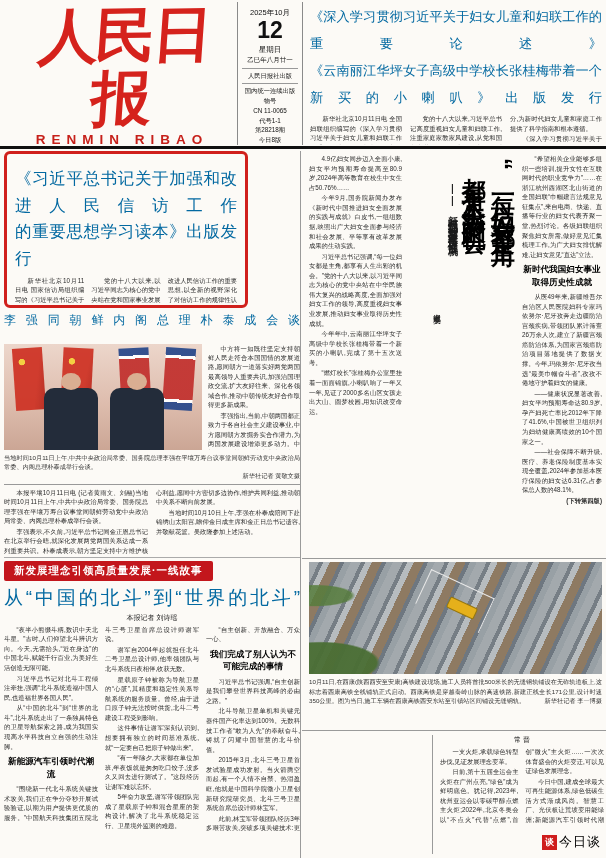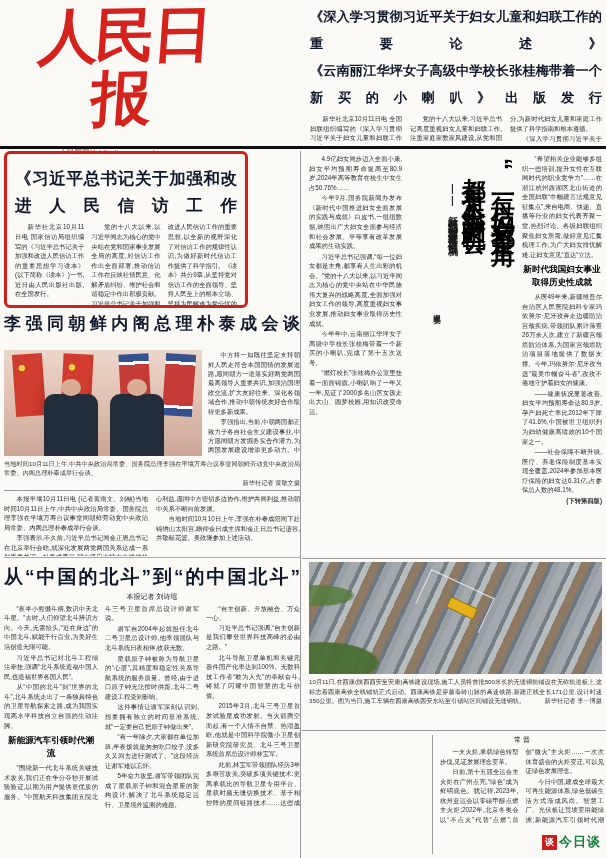--- a/index.html
+++ b/index.html
@@ -4,21 +4,21 @@
 <style>
   *{margin:0;padding:0;box-sizing:border-box}
   html,body{background:#9a9a9a}
   .page{position:relative;width:606px;height:858px;margin:0 auto;background:#fcfaf6;
         font-family:"Liberation Sans","DejaVu Sans",sans-serif;color:#1a1a1a;overflow:hidden;outline:1px solid #c9c6bf}
   
   .col-text{font-size:6.3px;line-height:1.52;text-align:justify;color:#2a2a2a}
   .col-text p{text-indent:2em;margin:0 0 1px 0}
   .sec-h{font-size:8.6px;font-weight:bold;text-align:center;line-height:1.45;margin:4px 0;color:#000}
   .cont-mark{font-size:6.3px;font-weight:bold;text-align:right;margin-top:1px}
-  .h-just{font-weight:bold;color:#0f172a;text-align:justify;text-align-last:justify}
+  .h-just{font-weight:normal;color:#0369a1;text-align:justify;text-align-last:justify}
   
   .masthead{position:absolute;left:10px;top:4px;width:224px;height:140px;text-align:center}
   .mast-title{font-family:"DejaVu Serif","Liberation Serif",serif;font-weight:bold;font-size:60px;
               line-height:1.05;color:#d5221c;letter-spacing:-3px;transform:skewX(-5deg) rotate(-1deg)}
   .mast-latin{margin-top:2px;color:#c6201a;font-weight:bold;font-size:13.5px;letter-spacing:6px}
   .mast-site{margin-top:18px;color:#c6201a;font-size:7.5px}
   
   .datebox{position:absolute;left:237px;top:2px;width:66px;height:143px;border-left:1px solid #8a8a8a;
            border-right:1px solid #8a8a8a;text-align:center;font-size:7.5px;line-height:1.5;padding-top:5px;color:#111}
   .db-day{font-size:23px;font-weight:bold;line-height:1.1}
@@ -29,21 +29,21 @@
   .tr-body{margin-top:3px;height:78px;overflow:hidden;column-count:3;column-gap:8px;column-fill:auto}
   
   .rule-top{position:absolute;left:0;top:146px;width:606px;height:2.5px;background:#101010}
   
   .redbox{position:absolute;left:4px;top:151px;width:244px;height:157px;border:3px solid #d0201c;
           border-radius:6px;padding:11px 8px;overflow:hidden;background:#fcfaf6}
   .rb-head{font-size:16.5px;line-height:1.62}
   .rb-body{margin-top:4px;height:88px;overflow:hidden;column-count:3;column-gap:7px;column-fill:auto}
   
   .lq{position:absolute;left:4px;top:313px;width:296px;height:243px;overflow:hidden}
-  .lq-head{font-size:17px;line-height:1.3;margin-bottom:15px}
+  .lq-head{font-size:12px;line-height:1.3;margin-bottom:15px}
   .lq-row{display:flex;gap:6px}
   .photo-lq{position:relative;width:198px;height:106px;background:linear-gradient(180deg,#ecd6cb 0%,#debdae 55%,#cba695 100%);overflow:hidden;flex:none}
   .fl{position:absolute;top:4px;width:30px;height:62px;opacity:.95}
   .fl-cn{background:radial-gradient(circle at 30% 22%, #f4d03c 0 3px, transparent 3.5px),linear-gradient(100deg,#cf3527 70%,#b62a1f)}
   .fl-kp{background:linear-gradient(180deg,#2b4a8b 0 12%,#fff 12% 17%,#c23330 17% 83%,#fff 83% 88%,#2b4a8b 88% 100%)}
   .person{position:absolute;bottom:0;width:54px;height:62px;background:#232c3a;border-radius:10px 10px 0 0}
   .person::before{content:"";position:absolute;top:-15px;left:17px;width:20px;height:17px;background:#d9ae92;border-radius:50%}
   .lq-side{font-size:6.3px;line-height:1.5;text-align:justify;overflow:hidden;height:106px}
   .lq-cap{margin-top:3px;font-size:6.2px;line-height:1.5;text-align:justify;color:#333;height:28px;overflow:hidden}
   .lq-cap .credit{display:block;text-align:right}
@@ -80,53 +80,71 @@
   
   .laojiu{position:absolute;left:302px;top:733px;width:128px;height:123px;padding:2px 5px 0 7px;overflow:hidden}
   .lj-head{font-size:11.5px;line-height:1.65;margin-bottom:3px}
   .huoju{position:absolute;left:434px;top:733px;width:172px;height:123px;padding:2px 2px 0 6px;overflow:hidden}
   .hj-head{font-size:14px;line-height:1.3;margin-bottom:2px}
   .hj-by{text-align:center;font-size:7px;margin-bottom:2px}
   .hj-body{height:84px;overflow:hidden;column-count:2;column-gap:7px;column-fill:auto}
   .jrt{position:absolute;right:5px;bottom:5px;display:flex;align-items:center;gap:2px;background:#fcfaf6;padding-left:3px}
   .jrt-box{width:15px;height:15px;background:#cf1d1c;color:#fff;font-size:9px;font-weight:bold;
            display:flex;align-items:center;justify-content:center}
-  .jrt-label{color:#15803d;font-weight:bold;font-size:13px;letter-spacing:1px}
+  .jrt-label{color:#000000;font-weight:normal;font-size:13px;letter-spacing:1px}
   
   .v-main{position:absolute;left:300px;top:151px;width:1px;height:707px;background:#9a9a9a}
   .h-r1{position:absolute;left:302px;top:558px;width:304px;height:1px;background:#9a9a9a}
   .h-r2{position:absolute;left:302px;top:730px;width:304px;height:1px;background:#9a9a9a}
   .v-b1{position:absolute;left:432px;top:735px;width:1px;height:119px;background:#9a9a9a}
   .h-l1{position:absolute;left:4px;top:557px;width:296px;height:1px;background:#aaa}
 </style>
 </head>
 <body>
 
 <div class="page">
 
   <div class="masthead">
     <div class="mast-title">人民日报</div>
+    <div class="mast-latin">RENMIN RIBAO</div>
     <div class="mast-site">人民网网址:http://www.people.com.cn</div>
   </div>
 
+  <div class="datebox">
+    <div>2025年10月</div>
+    <div class="db-day">12</div>
+    <div>星期日</div>
+    <div style="font-size:6.5px">乙巳年八月廿一</div>
+    <div class="db-group">
+      <div>人民日报社出版</div>
+    </div>
+    <div class="db-group">
+      <div>国内统一连续出版物号</div>
+      <div>CN 11-0065</div>
+      <div>代号1-1</div>
+      <div>第28218期</div>
+      <div>今日8版</div>
+    </div>
+  </div>
 
   <div class="top-right">
     <div class="tr-head h-just">《深入学习贯彻习近平关于妇女儿童和妇联工作的重要论述》</div>
     <div class="tr-head h-just">《云南丽江华坪女子高级中学校长张桂梅带着一个新买的小喇叭》出版发行</div>
     <div class="tr-body col-text">
         <p>新华社北京10月11日电 全国妇联组织编写的《深入学习贯彻习近平关于妇女儿童和妇联工作的重要论述》《深入学习贯彻习近平关于注重家庭家教家风建设的重要论述》两书,近日由人民出版社出版,在全国发行。</p>
         <p>党的十八大以来,习近平总书记高度重视妇女儿童和妇联工作,注重家庭家教家风建设,从党和国家事业发展全局出发作出了一系列重要论述,把我们党对妇女儿童和家庭工作的规律性认识提升到一个新高度,是习近平新时代中国特色社会主义思想的重要组成部分,为新时代妇女儿童和家庭工作提供了科学指南和根本遵循。</p>
         <p>《深入学习贯彻习近平关于妇女儿童和妇联工作的重要论述》《深入学习贯彻习近平关于注重家庭家教家风建设的重要论述》两书,分别系统阐释了习近平总书记关于妇女儿童和家庭工作的重要论述的核心要义、精神实质、丰富内涵、实践要求,是深入学习贯彻习近平总书记关于妇女儿童和家庭工作的重要论述的权威辅助读物,有助于推动新时代妇女儿童和家庭工作高质量发展。</p>
       </div>
   </div>
 
   <div class="rule-top"></div>
 
   <div class="redbox">
     <div class="rb-head h-just">《习近平总书记关于加强和改进人民信访工作</div>
+    <div class="rb-head h-just">的重要思想学习读本》出版发行</div>
     <div class="rb-body col-text">
         <p>新华社北京10月11日电 国家信访局组织编写的《习近平总书记关于加强和改进人民信访工作的重要思想学习读本》(以下简称《读本》)一书,近日由人民出版社出版,在全国发行。</p>
         <p>党的十八大以来,以习近平同志为核心的党中央站在党和国家事业发展全局的高度,对信访工作作出全面部署,推动信访工作在反映社情民意、化解矛盾纠纷、维护社会和谐稳定中作出积极贡献。习近平总书记关于加强和改进人民信访工作的重要思想,以全新的视野深化了对信访工作的规律性认识,为做好新时代信访工作提供了科学指引。《读本》共分9章,从坚持党对信访工作的全面领导、坚持人民至上的根本立场、坚持为民解难为党分忧的政治责任等方面,对习近平总书记关于加强和改进人民信访工作的重要思想的核心要义、精神实质、丰富内涵和实践要求作了阐释。</p>
       </div>
   </div>
 
   <div class="lq">
     <div class="lq-head h-just">李强同朝鲜内阁总理朴泰成会谈</div>
     <div class="lq-row">
       <div class="photo-lq">
@@ -190,38 +208,40 @@
       <div class="rail-gantry"></div>
       <div class="rail-machine"></div>
     </div>
     <div class="rail-cap">
       <span>10月11日,在西康(陕西西安至安康)高铁建设现场,施工人员将首批500米长的无缝钢轨铺设在无砟轨道板上,这标志着西康高铁全线铺轨正式启动。西康高铁是穿越秦岭山脉的高速铁路,新建正线全长171公里,设计时速350公里。图为当日,施工车辆在西康高铁西安东站至引镇站区间铺设无缝钢轨。</span>
       <span class="credit">新华社记者 李一博摄</span>
     </div>
   </div>
 
   <div class="beidou">
-    <div class="bd-head h-just">从“中国的北斗”到“的中国北斗”</div>
+    <span class="badge">新发展理念引领高质量发展·一线故事</span>
+    <div class="bd-head h-just">从“中国的北斗”到“世界的北斗”</div>
     <div class="bd-by">本报记者 刘诗瑶</div>
     <div class="bd-body col-text">
       <div>
           <p>“夜半小熊缀斗柄,数识中天北斗星。”古时,人们仰望北斗辨识方向。今天,无需抬头,“近在身边”的中国北斗,赋能千行百业,为美好生活创造无限可能。</p>
           <p>习近平总书记对北斗工程倾注牵挂,强调“北斗系统造福中国人民,也造福世界各国人民”。</p>
           <p>从“中国的北斗”到“世界的北斗”,北斗系统走出了一条独具特色的卫星导航探索之路,成为我国实现高水平科技自立自强的生动注脚。</p>
         </div>
       <div class="sec-h">新能源汽车引领时代潮流</div>
       <div>
           <p>“围绕新一代北斗系统关键技术攻关,我们正在争分夺秒开展试验验证,以期为用户提供更优质的服务。”中国航天科技集团五院北斗三号卫星首席总设计师谢军说。</p>
           <p>谢军自2004年起就担任北斗二号卫星总设计师,他率领团队与北斗系统日夜相伴,收获无数。</p>
           <p>星载原子钟被称为导航卫星的“心脏”,其精度和稳定性关系导航系统的服务质量。曾经,由于进口原子钟无法按时供货,北斗二号建设工程受到影响。</p>
           <p>这件事情让谢军深刻认识到,想要拥有独立的时间基准系统,就“一定要自己把原子钟做出来”。</p>
           <p>“有一年除夕,大家都在单位加班,年夜饭就是匆匆吃口饺子,没多久又回去进行测试了。”这段经历让谢军难以忘怀。</p>
           <p>5年奋力攻坚,谢军带领团队完成了星载原子钟和混合星座的架构设计,解决了北斗系统稳定运行、卫星境外监测的难题。</p>
           <p>“自主创新、开放融合、万众一心、</p>
         </div>
+      <div class="sec-h">我们完成了别人认为不可能完成的事情</div>
       <div>
           <p>习近平总书记强调,“自主创新是我们攀登世界科技高峰的必由之路。”</p>
           <p>北斗导航卫星单机和关键元器件国产化率达到100%。无数科技工作者“敢为人先”的奉献奋斗,铸就了闪耀中国智慧的北斗价值。</p>
           <p>2015年3月,北斗三号卫星首发试验星成功发射。当火箭腾空而起,有一个人情不自禁、热泪盈眶,他就是中国科学院微小卫星创新研究院研究员、北斗三号卫星系统首席总设计师林宝军。</p>
           <p>此前,林宝军带领团队经历3年多艰苦攻关,突破多项关键技术:更高承载比的导航卫星专用平台、星载时频无缝切换技术、基于相控阵的星间链路技术……这些成果将在北斗三号卫星首发试验星上开展在轨验证。</p>
         </div>
 
     </div>
   </div>
 

